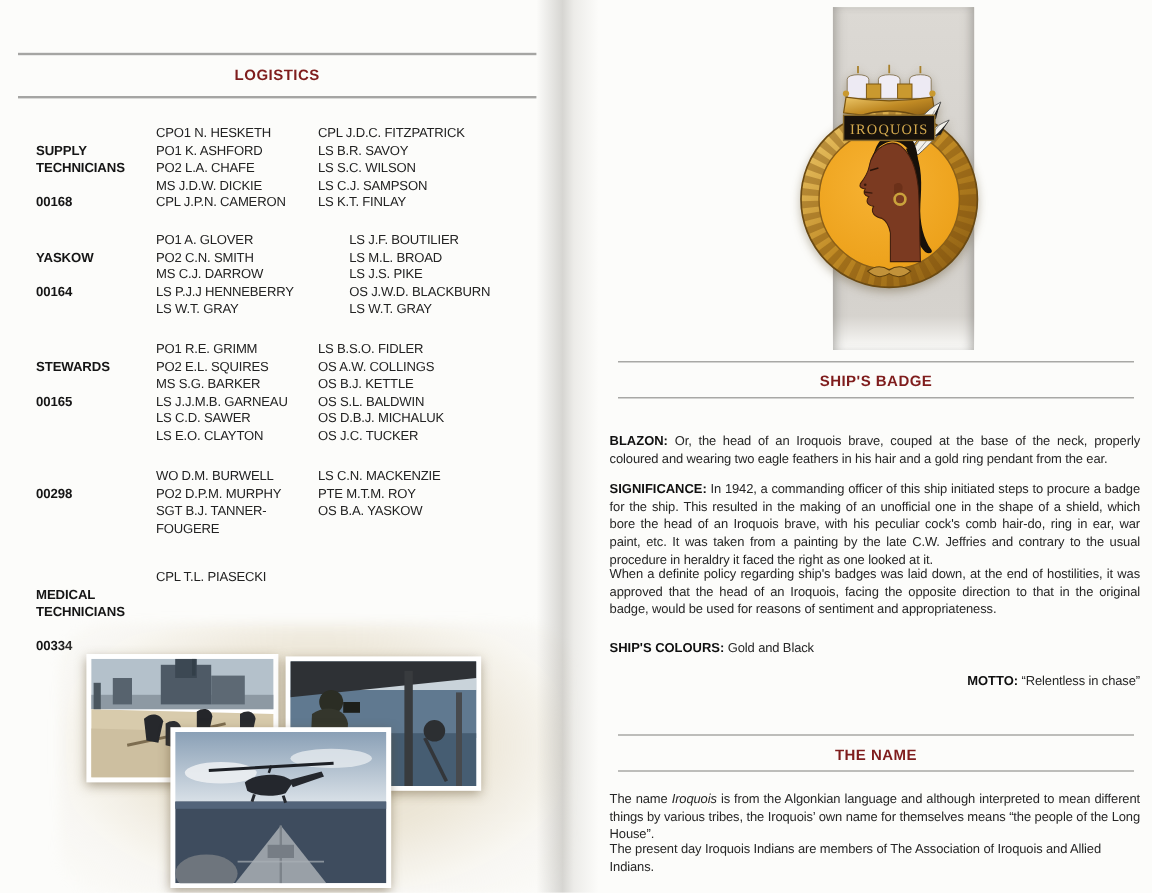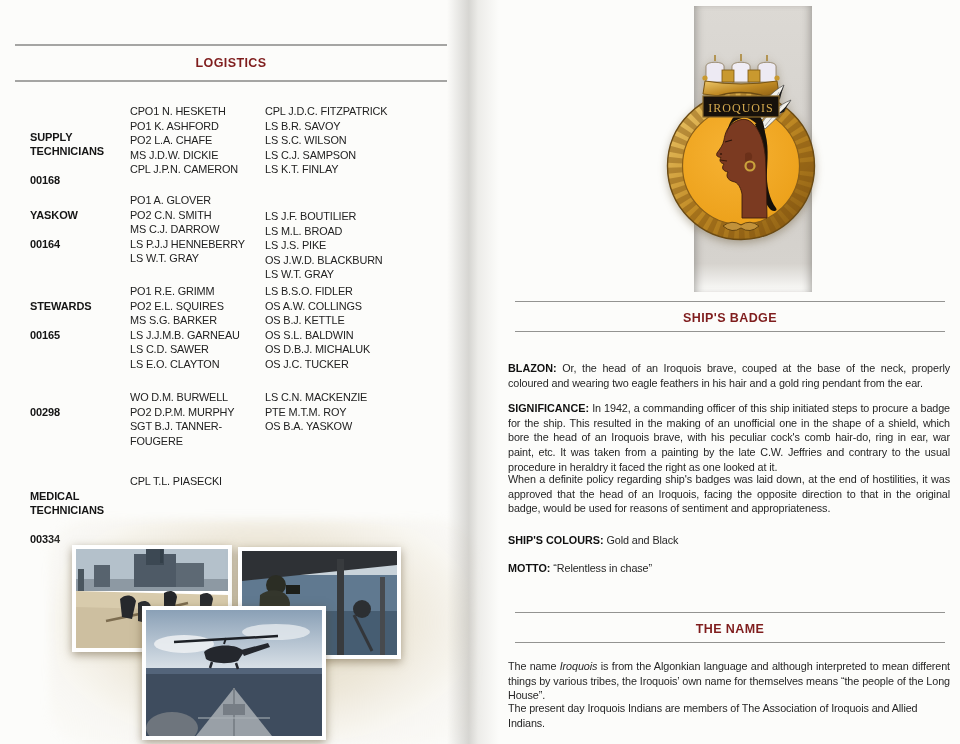--- a/index.html
+++ b/index.html
@@ -80,21 +80,21 @@
   .rp-line { text-align:left; }
 </style>
 </head>
 <body>
 
 <div class="abs rule-l" style="left:15px; top:44px; width:432px;"></div>
 <div class="abs sect-heading" style="left:15px; top:56px; width:432px;">LOGISTICS</div>
 <div class="abs rule-l" style="left:15px; top:80px; width:432px;"></div>
 
 <div class="abs lp-section" style="top:104px;">
-  <div class="lp-label" style="top:11px;">
+  <div class="lp-label" style="top:0;">
     <div>SUPPLY
 TECHNICIANS</div>
     <div>00168</div>
   </div>
   <div class="lp-col c1" style="top:0;">CPO1 N. HESKETH
 PO1 K. ASHFORD
 PO2 L.A. CHAFE
 MS J.D.W. DICKIE
 CPL J.P.N. CAMERON</div>
   <div class="lp-col c2" style="top:0;">CPL J.D.C. FITZPATRICK
@@ -107,21 +107,21 @@
 <div class="abs lp-section" style="top:193px;">
   <div class="lp-label" style="top:0;">
     <div>YASKOW</div>
     <div>00164</div>
   </div>
   <div class="lp-col c1" style="top:0;">PO1 A. GLOVER
 PO2 C.N. SMITH
 MS C.J. DARROW
 LS P.J.J HENNEBERRY
 LS W.T. GRAY</div>
-  <div class="lp-col c2" style="top:16px;">LS J.F. BOUTILIER
+  <div class="lp-col c2" style="top:0;margin-left:26px;">LS J.F. BOUTILIER
 LS M.L. BROAD
 LS J.S. PIKE
 OS J.W.D. BLACKBURN
 LS W.T. GRAY</div>
 </div>
 
 <div class="abs lp-section" style="top:284px;">
   <div class="lp-label" style="top:0;">
     <div>STEWARDS</div>
     <div>00165</div>
@@ -293,21 +293,21 @@
 <div class="abs rule-r" style="left:515px; top:331px; width:430px;"></div>
 
 <p class="rp-para" style="top:361px;"><b>BLAZON:</b> <span>Or, the head of an Iroquois brave, couped at the base of the neck, properly coloured and wearing two eagle feathers in his hair and a gold ring pendant from the ear.</span></p>
 
 <p class="rp-para" style="top:401px;"><b>SIGNIFICANCE:</b> <span>In 1942, a commanding officer of this ship initiated steps to procure a badge for the ship. This resulted in the making of an unofficial one in the shape of a shield, which bore the head of an Iroquois brave, with his peculiar cock's comb hair-do, ring in ear, war paint, etc. It was taken from a painting by the late C.W. Jeffries and contrary to the usual procedure in heraldry it faced the right as one looked at it.</span></p>
 
 <p class="rp-para" style="top:472px;">When a definite policy regarding ship's badges was laid down, at the end of hostilities, it was approved that the head of an Iroquois, facing the opposite direction to that in the original badge, would be used for reasons of sentiment and appropriateness.</p>
 
 <p class="rp-para rp-line" style="top:533px;"><b>SHIP'S COLOURS:</b> <span>Gold and Black</span></p>
 
-<p class="rp-para rp-line" style="top:561px;"><b>MOTTO:</b> <span>“Relentless in chase”</span></p>
+<p class="rp-para rp-line" style="top:561px;text-align:right;"><b>MOTTO:</b> <span>“Relentless in chase”</span></p>
 
 <div class="abs rule-r" style="left:515px; top:612px; width:430px;"></div>
 <div class="abs sect-heading" style="left:515px; top:622px; width:430px;">THE NAME</div>
 <div class="abs rule-r" style="left:515px; top:642px; width:430px;"></div>
 
 <p class="rp-para" style="top:659px;"><span>The name </span><i>Iroquois</i><span> is from the Algonkian language and although interpreted to mean different things by various tribes, the Iroquois’ own name for themselves means “the people of the Long House”.</span></p>
 
 <p class="rp-para rp-line" style="top:701px;">The present day Iroquois Indians are members of The Association of Iroquois and Allied Indians.</p>
 
 </body></html>

